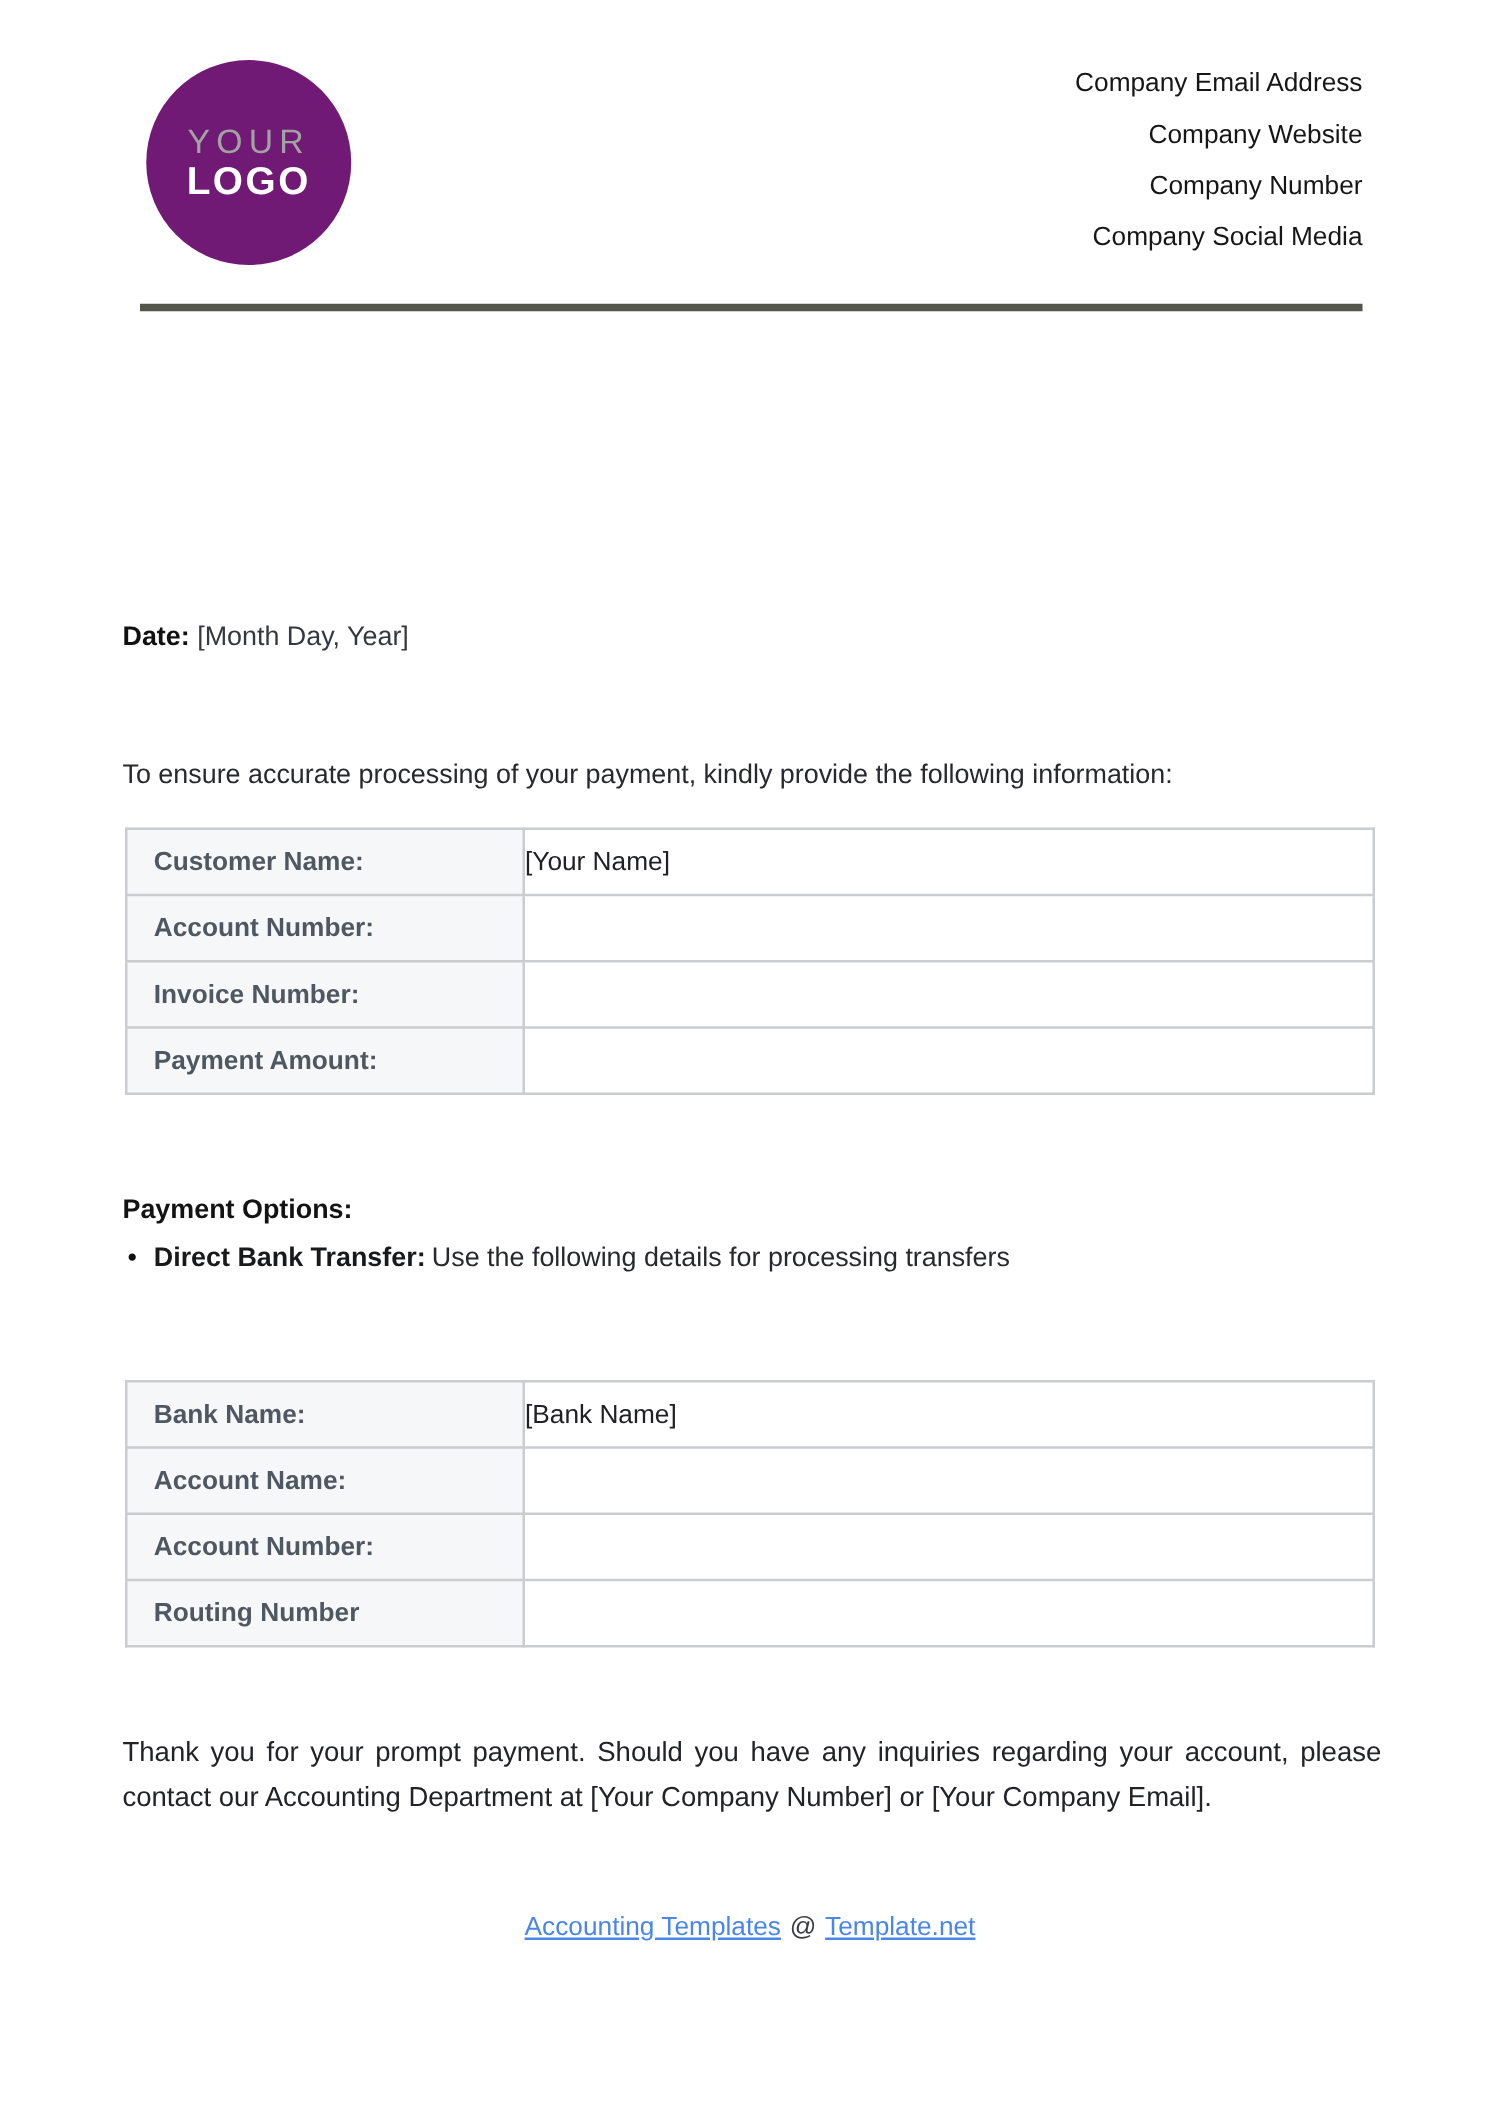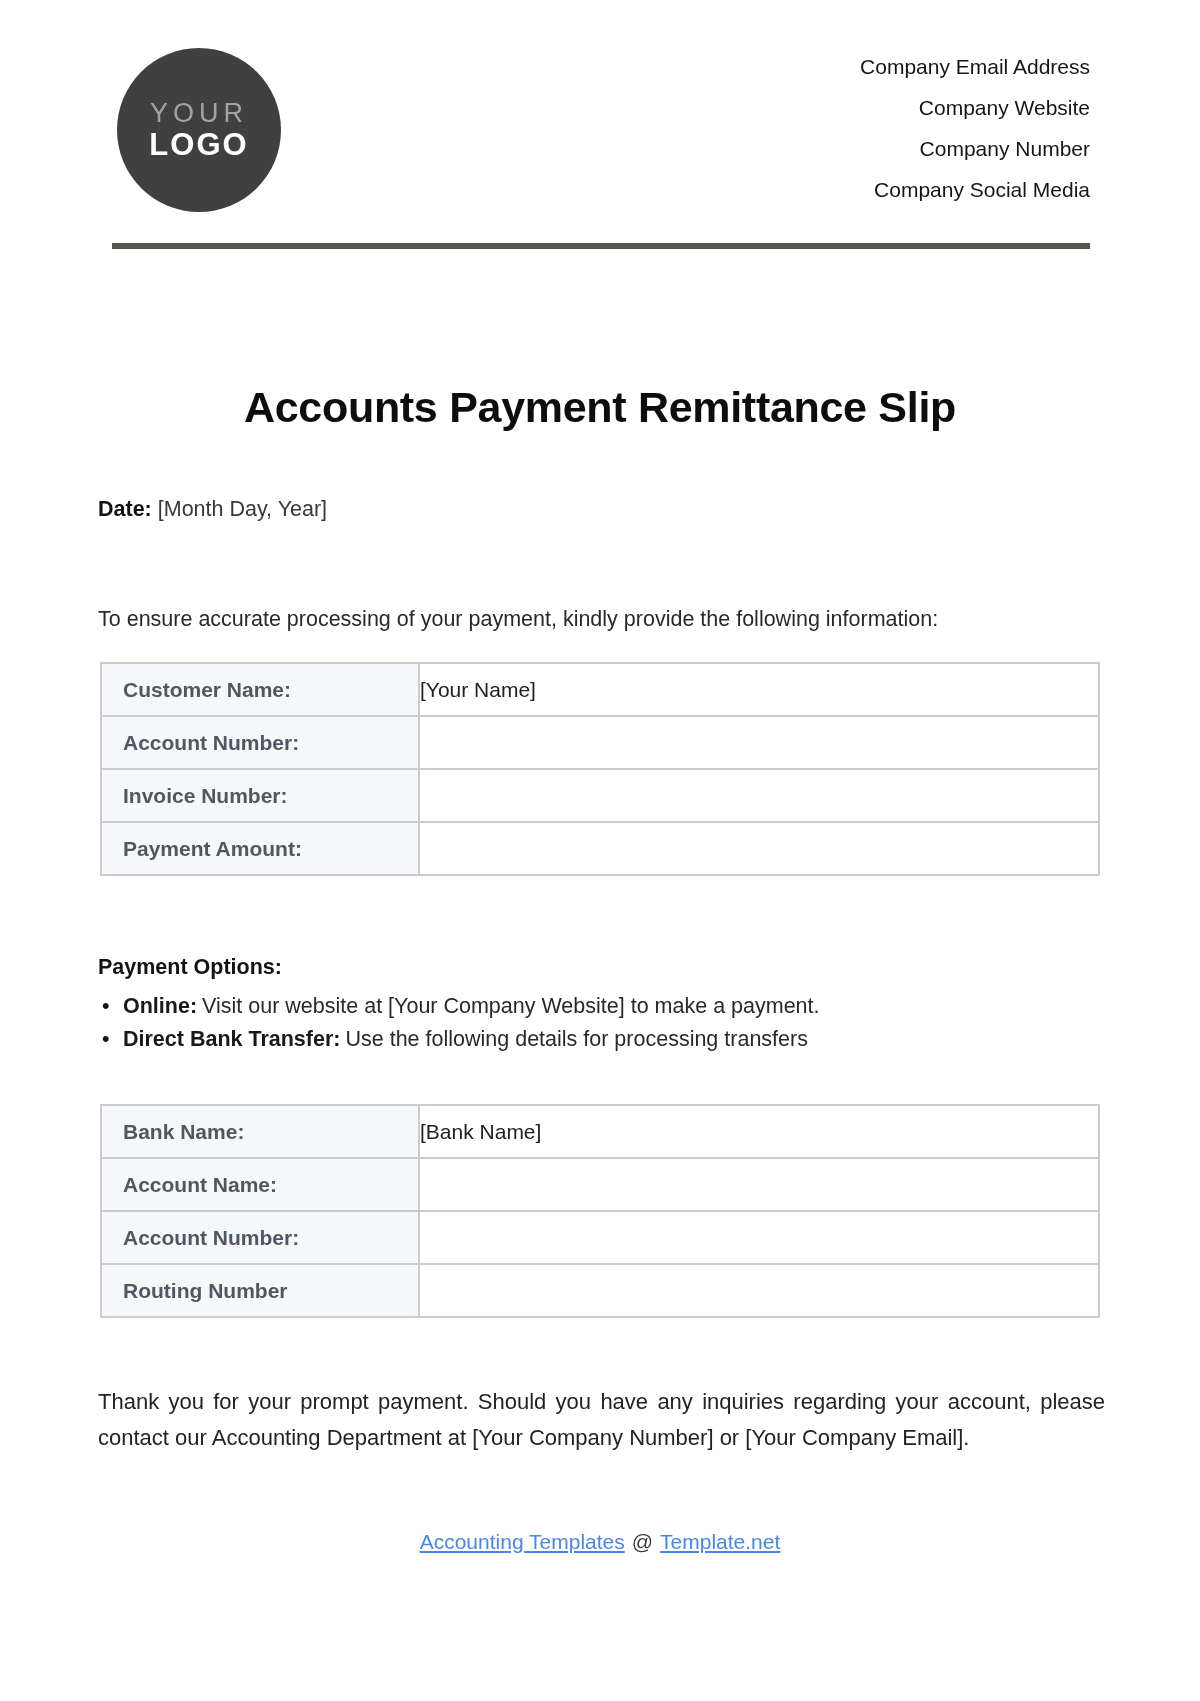--- a/index.html
+++ b/index.html
@@ -7,21 +7,21 @@
   body {
     width:1200px; height:1701px;
     font-family:"Liberation Sans","DejaVu Sans",sans-serif;
     color:#202124;
   }
   .page { position:relative; width:1200px; height:1701px; background:#fff; overflow:hidden; }
 
   
   .logo {
     position:absolute; left:117px; top:48px; width:164px; height:164px;
-    border-radius:50%; background:#404040;
+    border-radius:50%; background:#701a75;
     display:flex; flex-direction:column; align-items:center; justify-content:center;
   }
   .logo-your { color:#a2a2a2; font-size:27px; letter-spacing:5px; line-height:30px; }
   .logo-logo { color:#ffffff; font-size:31px; font-weight:bold; letter-spacing:2px; line-height:34px; }
 
   .contact { position:absolute; top:46px; right:110px; text-align:right;
     font-size:21px; line-height:41px; color:#161616; }
 
   .divider { position:absolute; top:243px; left:112px; width:978px; height:6px; background:#55564b; }
 
@@ -71,21 +71,20 @@
 
   <div class="contact">
     <div>Company Email Address</div>
     <div>Company Website</div>
     <div>Company Number</div>
     <div>Company Social Media</div>
   </div>
 
   <div class="divider"></div>
 
-  <div class="title">Accounts Payment Remittance Slip</div>
 
   <div class="date-line">
     <b>Date:</b>
     <span>[Month Day, Year]</span>
   </div>
 
   <div class="intro">To ensure accurate processing of your payment, kindly provide the following information:</div>
 
   <table class="info-table tbl1">
     <tbody>
@@ -103,23 +102,20 @@
       </tr>
       <tr>
         <td class="lbl">Payment Amount:</td>
         <td class="val"></td>
       </tr>
     </tbody>
   </table>
 
   <div class="po-head">Payment Options:</div>
   <ul class="options">
-    <li>
-      <span class="opt-label">Online:</span><span>Visit our website at [Your Company Website] to make a payment.</span>
-    </li>
     <li>
       <span class="opt-label">Direct Bank Transfer:</span><span>Use the following details for processing transfers</span>
     </li>
   </ul>
 
   <table class="info-table tbl2">
     <tbody>
       <tr>
         <td class="lbl">Bank Name:</td>
         <td class="val">[Bank Name]</td>

